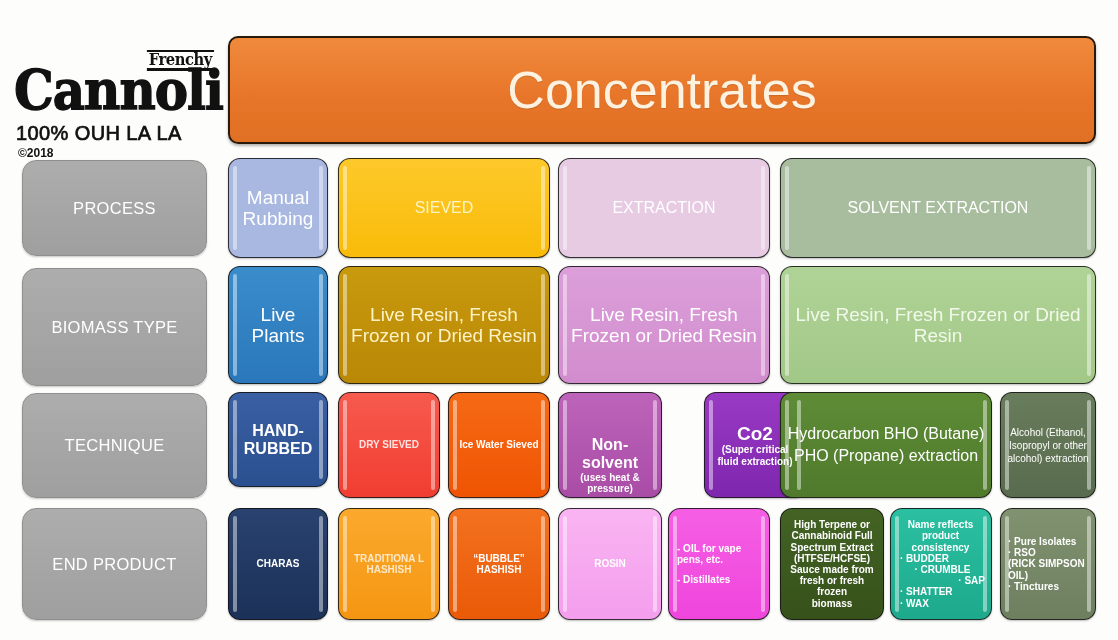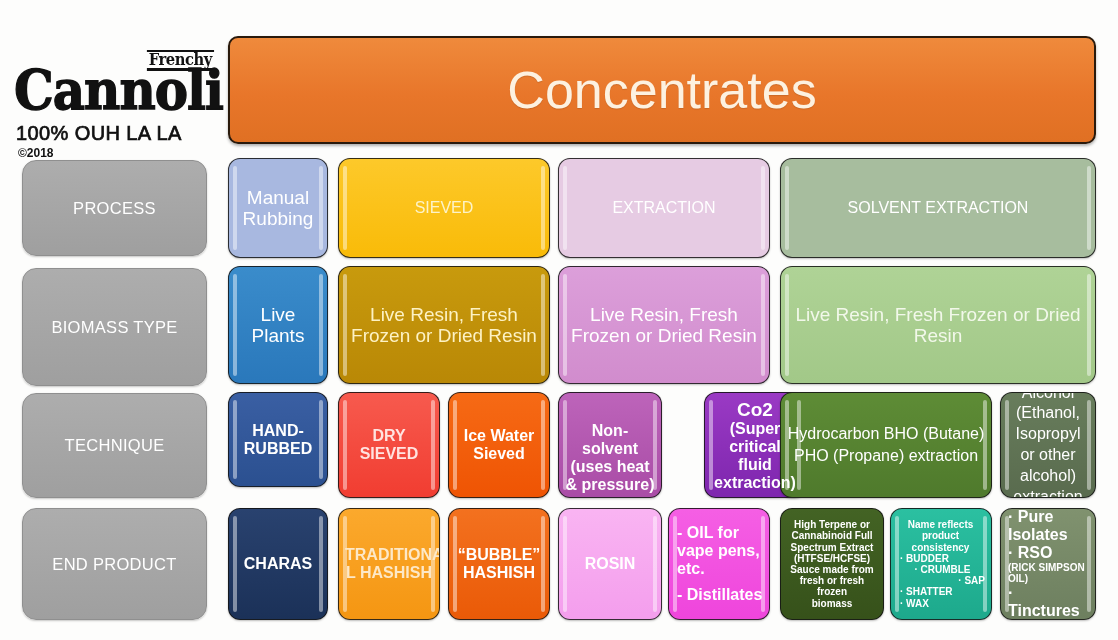--- a/index.html
+++ b/index.html
@@ -91,21 +91,21 @@
     background: linear-gradient(180deg,#adadad 0%, #a6a6a6 50%, #9f9f9f 100%);
     display:flex; align-items:center; justify-content:center;
     color:#ffffff; font-size: 16.5px; letter-spacing:.3px;
     box-shadow: 0 1px 2px rgba(0,0,0,.22);
   }
 
   
   .t-lg  { font-size: 16px; }
   .t-md  { font-size: 19px; }
   .t-sm  { font-size: 16px; }
-  .t-xs  { font-size: 16px; }
+  .t-xs  { font-size: 10px; }
   .t-tiny{ font-size: 10px; }
   .b { font-weight: 700; }
 </style>
 </head>
 <body>
 
 <div id="root">
 
   <div class="logo-block">
     <div class="logo-frenchy">Frenchy</div>

